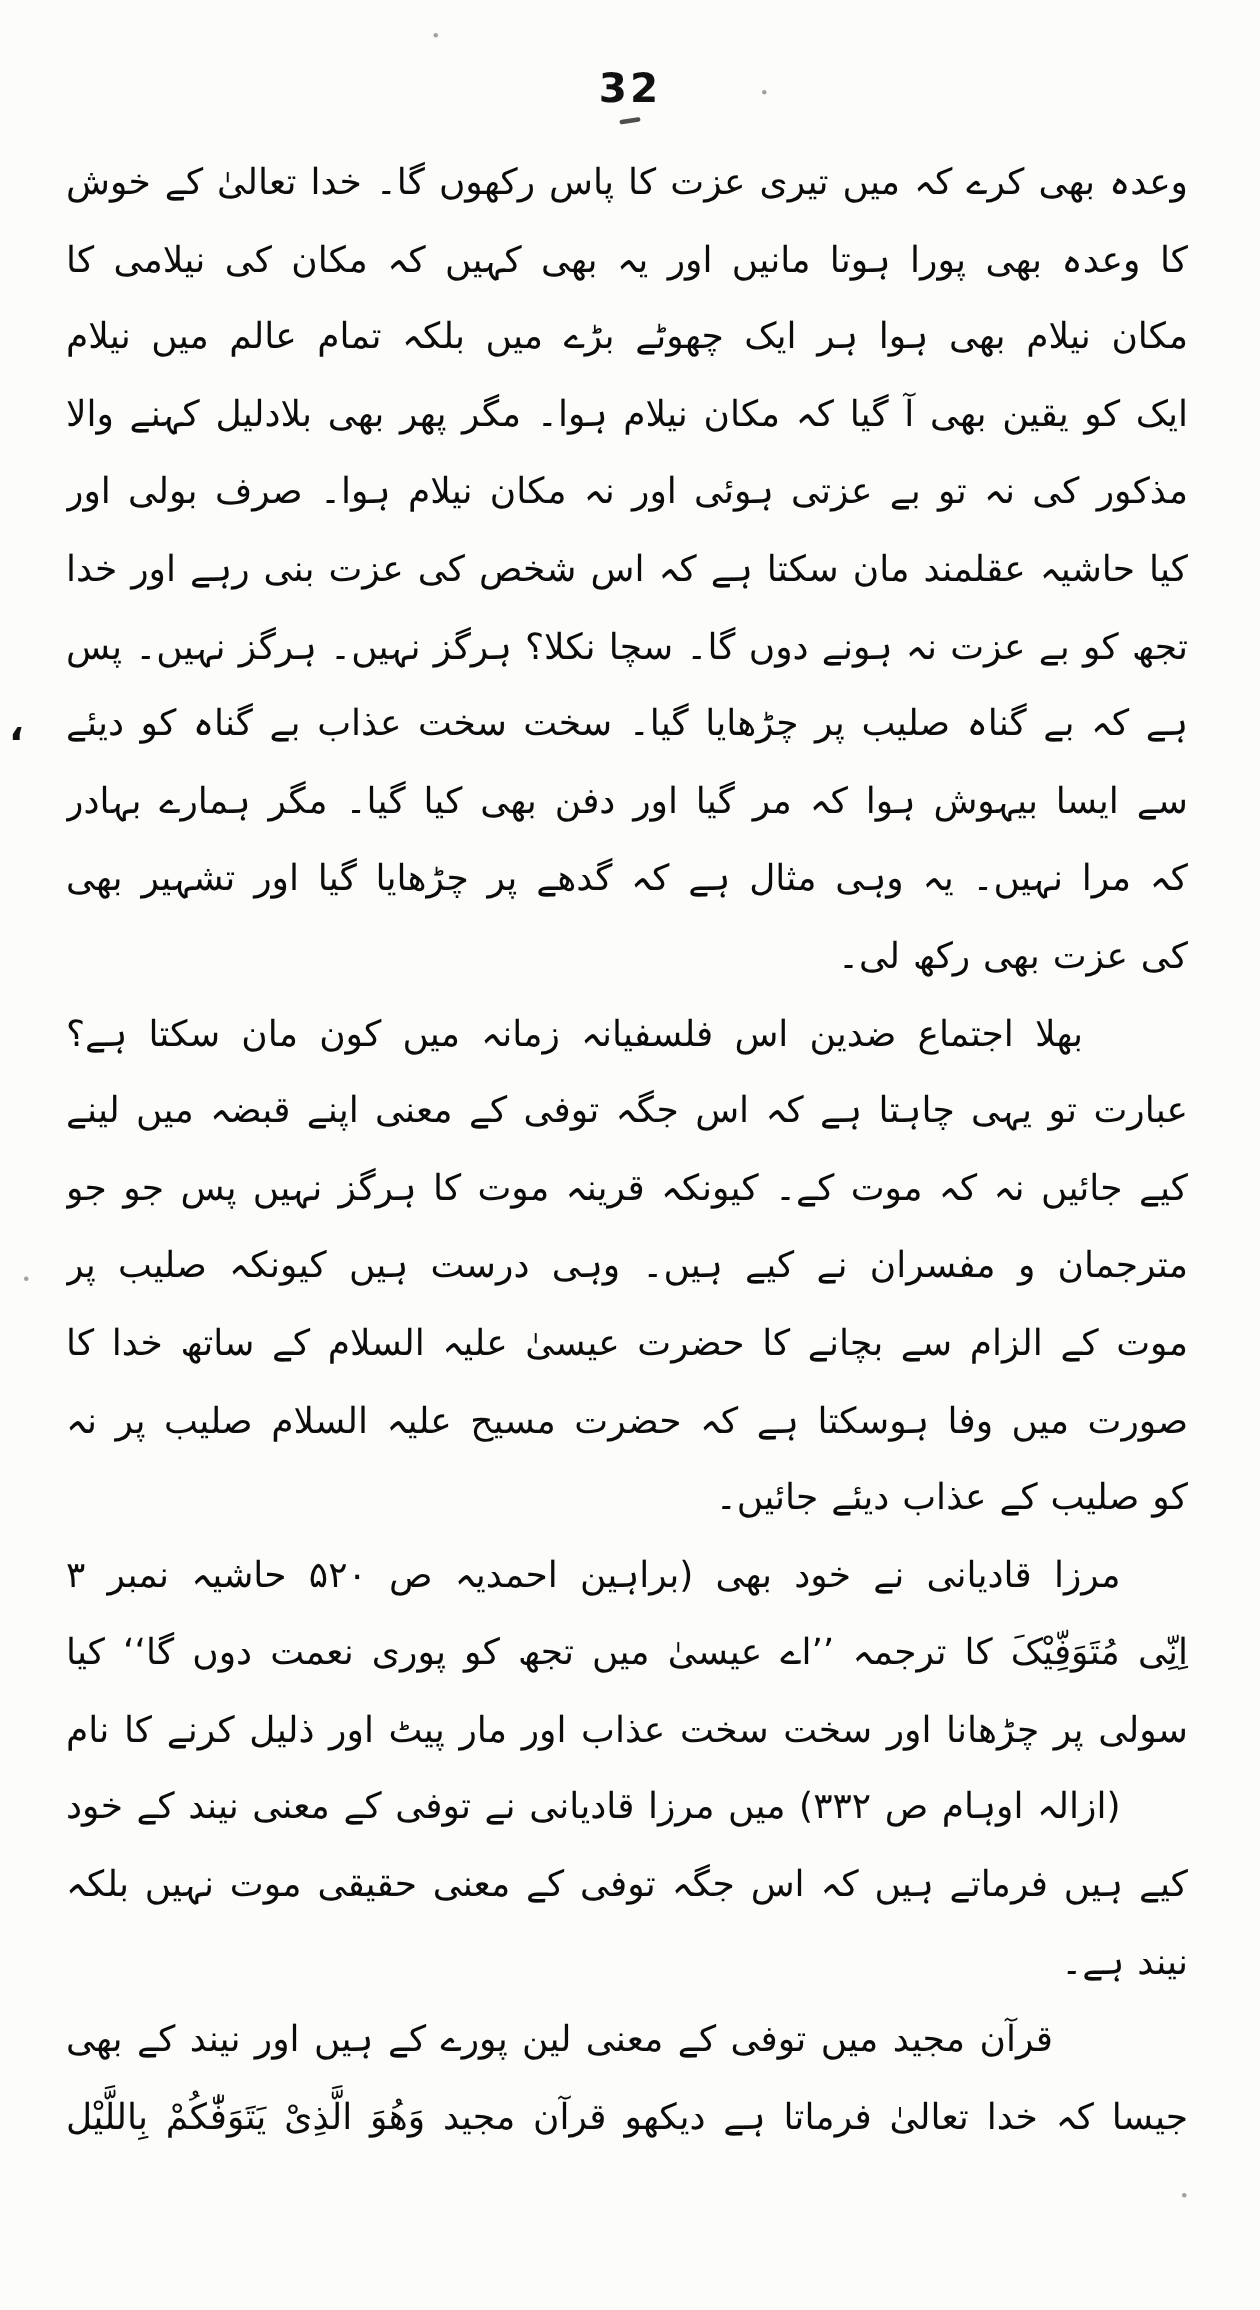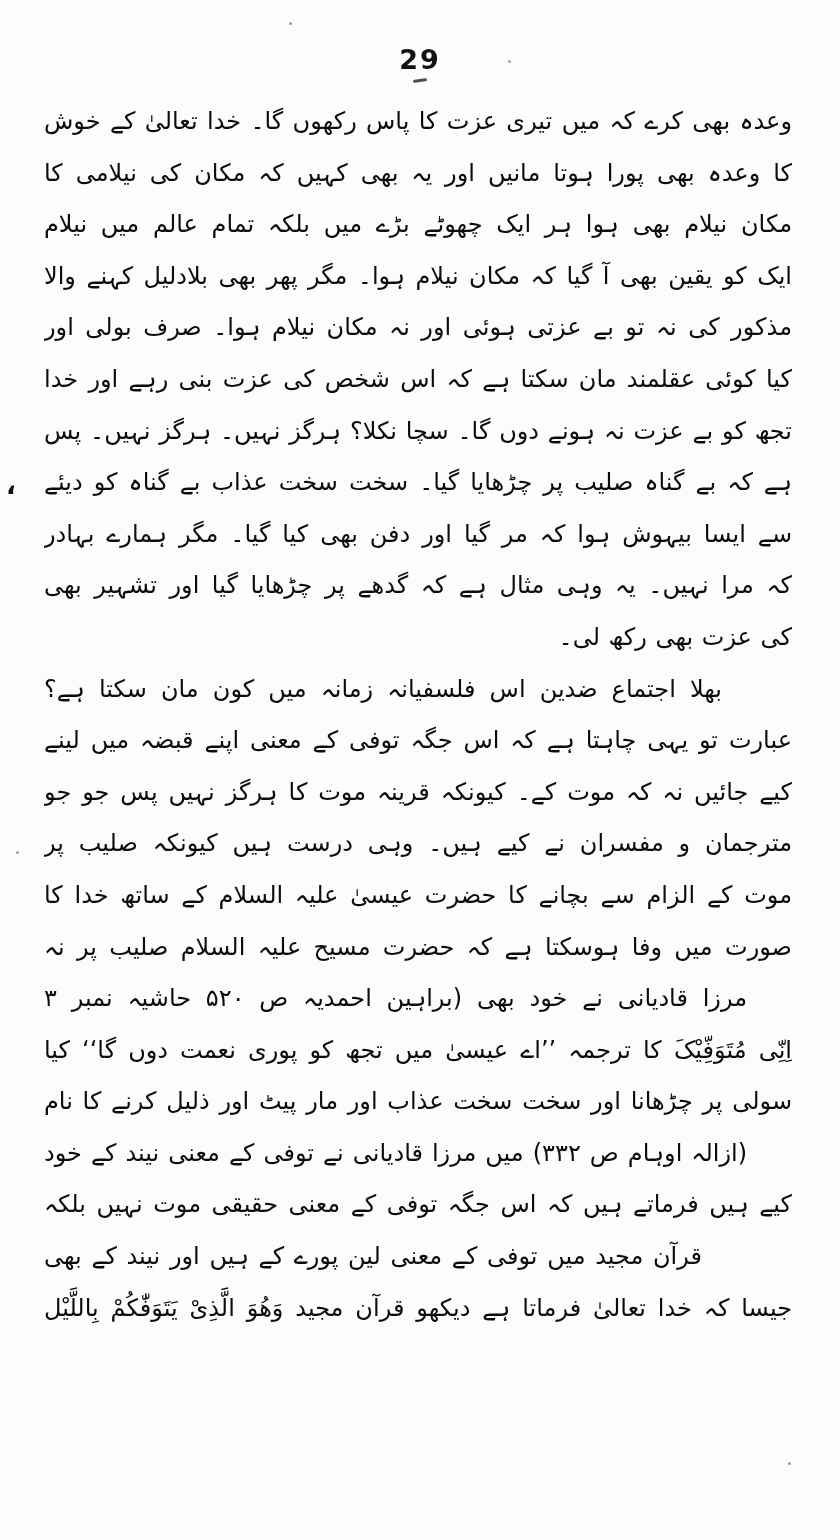--- a/index.html
+++ b/index.html
@@ -73,46 +73,48 @@
   .speckle.s1 { left: 289px; top: 22px;  width: 3px; height: 3px; }
   .speckle.s2 { left: 508px; top: 60px;  width: 3px; height: 3px; }
   .speckle.s3 { left: 16px;  top: 851px; width: 3px; height: 3px; }
   .speckle.s4 { left: 788px; top: 1462px; width: 3px; height: 3px; }
 </style>
 </head>
 <body>
 
 <div class="page">
 
-  <div class="page-number">29</div>
+  <div class="page-number">32</div>
   <div class="page-number-underline"></div>
 
   <div class="body-text">
       <div class="line"><span>وعدہ بھی کرے کہ میں تیری عزت کا پاس رکھوں گا۔ خدا تعالیٰ کے خوش اعتقاد بندے خدا</span></div>
       <div class="line"><span>کا وعدہ بھی پورا ہوتا مانیں اور یہ بھی کہیں کہ مکان کی نیلامی کا ڈھنڈورا بھی پھروایا گیا اور</span></div>
       <div class="line"><span>مکان نیلام بھی ہوا ہر ایک چھوٹے بڑے میں بلکہ تمام عالم میں نیلام مشتہر بھی ہوا اور ہر</span></div>
       <div class="line"><span>ایک کو یقین بھی آ گیا کہ مکان نیلام ہوا۔ مگر پھر بھی بلادلیل کہنے والا کہتا ہے کہ </span></div>
       <div class="line"><span>مذکور کی نہ تو بے عزتی ہوئی اور نہ مکان نیلام ہوا۔ صرف بولی اور ڈھنڈورا پھروایا گیا تو</span></div>
-      <div class="line"><span>کیا کوئی عقلمند مان سکتا ہے کہ اس </span><span class="bold">شخص</span><span> کی عزت بنی رہے اور خدا نے جو وعدہ کیا تھا کہ</span></div>
+      <div class="line"><span>کیا حاشیہ عقلمند مان سکتا ہے کہ اس </span><span class="bold">شخص</span><span> کی عزت بنی رہے اور خدا نے جو وعدہ کیا تھا کہ</span></div>
       <div class="line"><span>تجھ کو بے عزت نہ ہونے دوں گا۔ سچا نکلا؟ ہرگز نہیں۔ ہرگز نہیں۔ پس یہی حال مسیح کا</span></div>
       <div class="line"><span>ہے کہ بے گناہ صلیب پر چڑھایا گیا۔ سخت سخت عذاب بے گناہ کو دیئے گئے۔ مار پیٹ</span></div>
       <div class="line"><span>سے ایسا بیہوش ہوا کہ مر گیا اور دفن بھی کیا گیا۔ مگر ہمارے بہادر مرزائی کہے جاتے ہیں</span></div>
       <div class="line"><span>کہ مرا نہیں۔ یہ وہی مثال ہے کہ گدھے پر چڑھایا گیا اور تشہیر بھی ہوا۔ مگر خدا نے اس</span></div>
       <div class="line short"><span>کی عزت بھی رکھ لی۔</span></div>
       <div class="line" style="padding-right: 70px;"><span>بھلا اجتماع ضدین اس فلسفیانہ زمانہ میں کون مان سکتا ہے؟ قرآنی سیاق</span></div>
       <div class="line"><span>عبارت تو یہی چاہتا ہے کہ اس جگہ توفی کے معنی اپنے قبضہ میں لینے اور پناہ دینے کے</span></div>
       <div class="line"><span>کیے جائیں نہ کہ موت کے۔ کیونکہ قرینہ موت کا ہرگز نہیں پس جو جو معنی متقدمین</span></div>
       <div class="line"><span>مترجمان و مفسران نے کیے ہیں۔ وہی درست ہیں کیونکہ صلیب پر چڑھایا جانا ملعون</span></div>
       <div class="line"><span>موت کے الزام سے بچانے کا حضرت عیسیٰ علیہ السلام کے ساتھ خدا کا وعدہ تھا۔ وہ اسی</span></div>
       <div class="line"><span>صورت میں وفا ہوسکتا ہے کہ حضرت مسیح علیہ السلام صلیب پر نہ چڑھایا جائے اور نہ اس</span></div>
+      <div class="line short"><span>کو صلیب کے عذاب دیئے جائیں۔</span></div>
       <div class="line" style="padding-right: 45px;"><span>مرزا قادیانی نے خود بھی (براہین احمدیہ ص ۵۲۰ حاشیہ نمبر ۳ خزائن ج ۱ ص ۶۲۰) میں</span></div>
       <div class="line"><span class="bold">اِنِّی مُتَوَفِّیْکَ</span><span> کا ترجمہ ’’اے عیسیٰ میں تجھ کو پوری نعمت دوں گا‘‘ کیا ہے۔ کیا پوری نعمت</span></div>
       <div class="line"><span>سولی پر چڑھانا اور سخت سخت عذاب اور مار پیٹ اور ذلیل کرنے کا نام ہے؟ </span></div>
       <div class="line" style="padding-right: 45px;"><span>(ازالہ اوہام ص ۳۳۲) میں مرزا قادیانی نے توفی کے معنی نیند کے خود قبول</span></div>
       <div class="line"><span>کیے ہیں فرماتے ہیں کہ اس جگہ توفی کے معنی حقیقی موت نہیں بلکہ مجازی موت ہے جو کہ</span></div>
+      <div class="line short"><span>نیند ہے۔</span></div>
       <div class="line" style="padding-right: 90px;"><span>قرآن مجید میں توفی کے معنی لین پورے کے ہیں اور نیند کے بھی ہیں</span></div>
       <div class="line"><span>جیسا کہ خدا تعالیٰ فرماتا ہے دیکھو قرآن مجید </span><span class="bold">وَهُوَ الَّذِیْ یَتَوَفّٰکُمْ بِاللَّیْل</span></div>
     </div>
 
   <div class="margin-mark">،</div>
 
   <div class="speckle s1"></div>
   <div class="speckle s2"></div>
   <div class="speckle s3"></div>
   <div class="speckle s4"></div>

